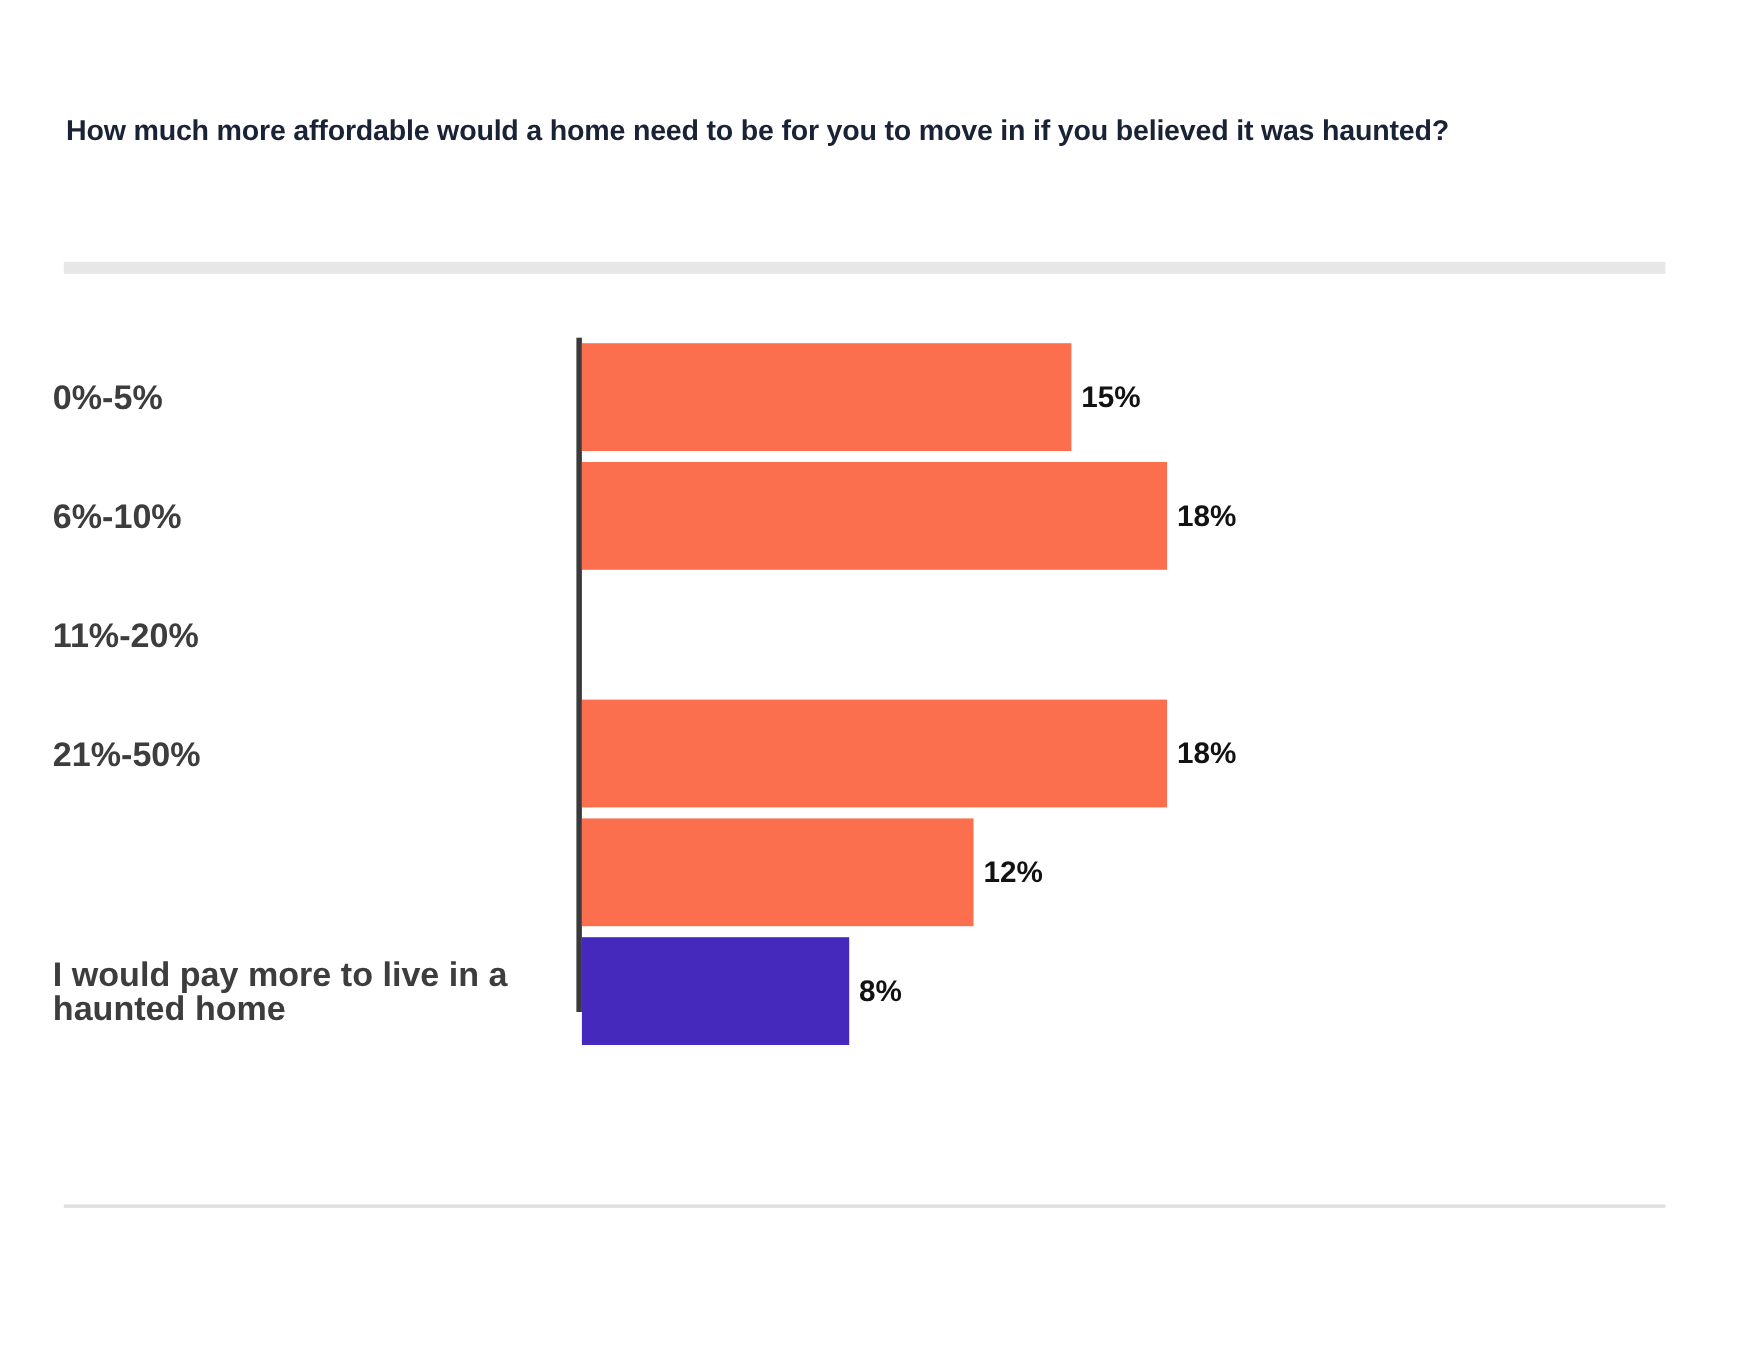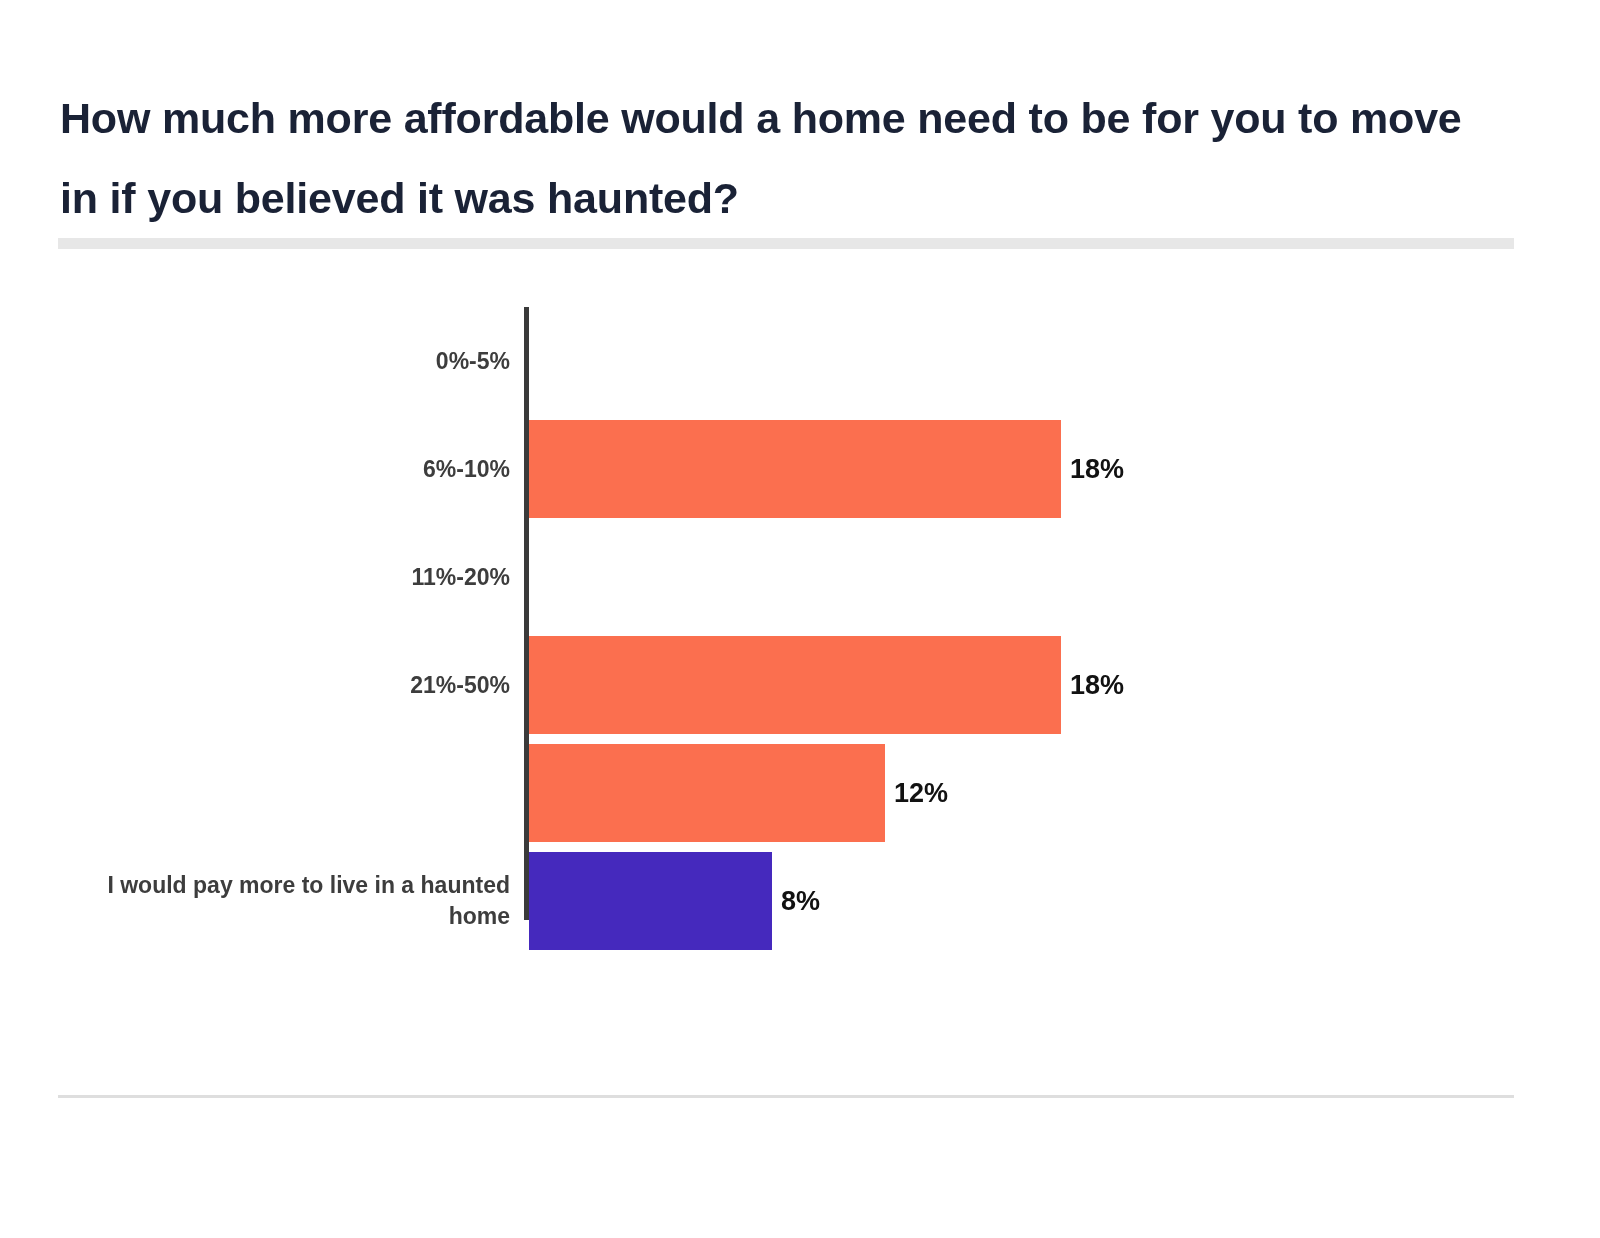--- a/index.html
+++ b/index.html
@@ -20,21 +20,21 @@
   }
 
   
   .title-block {
     position: absolute;
     left: 60px;
     top: 78px;
     width: 1450px;
   }
   .chart-title {
-    font-size: 43px;
+    font-size: 26px;
     font-weight: bold;
     line-height: 80px;
     color: #1a2236;
     letter-spacing: -0.2px;
   }
 
   
   .top-rule {
     position: absolute;
     left: 58px;
@@ -74,22 +74,21 @@
     height: 98px;
     margin-bottom: 10px;
     display: flex;
     align-items: center;
   }
 
   .cat-label {
     position: absolute;
     left: 48px;
     width: 462px;
-    text-align: right;
-    font-size: 23px;
+    font-size: 31px;
     font-weight: bold;
     color: #3d3d3d;
     line-height: 31px;
   }
 
   .bar-wrap {
     position: absolute;
     left: 529px;
     height: 98px;
     display: flex;
@@ -175,20 +174,24 @@
 
   <div class="top-rule"></div>
 
   <div class="chart-area">
     <div class="axis-line"></div>
 
     <div class="rows">
 
       <div class="bar-row">
         <div class="cat-label">0%-5%</div>
+        <div class="bar-wrap">
+          <div class="bar" style="width:445px"></div>
+          <div class="bar-value">15%</div>
+        </div>
       </div>
 
       <div class="bar-row">
         <div class="cat-label">6%-10%</div>
         <div class="bar-wrap">
           <div class="bar" style="width:532px"></div>
           <div class="bar-value">18%</div>
         </div>
       </div>
 

